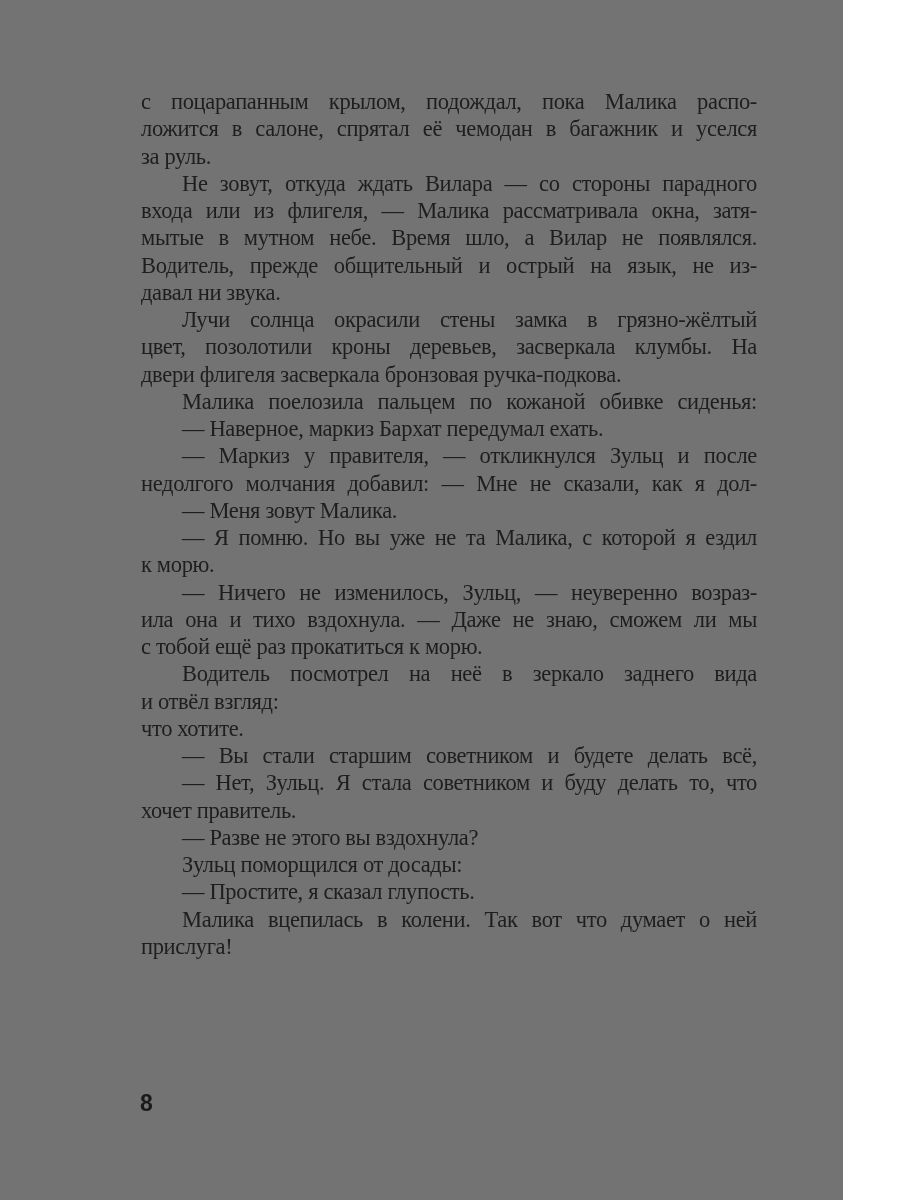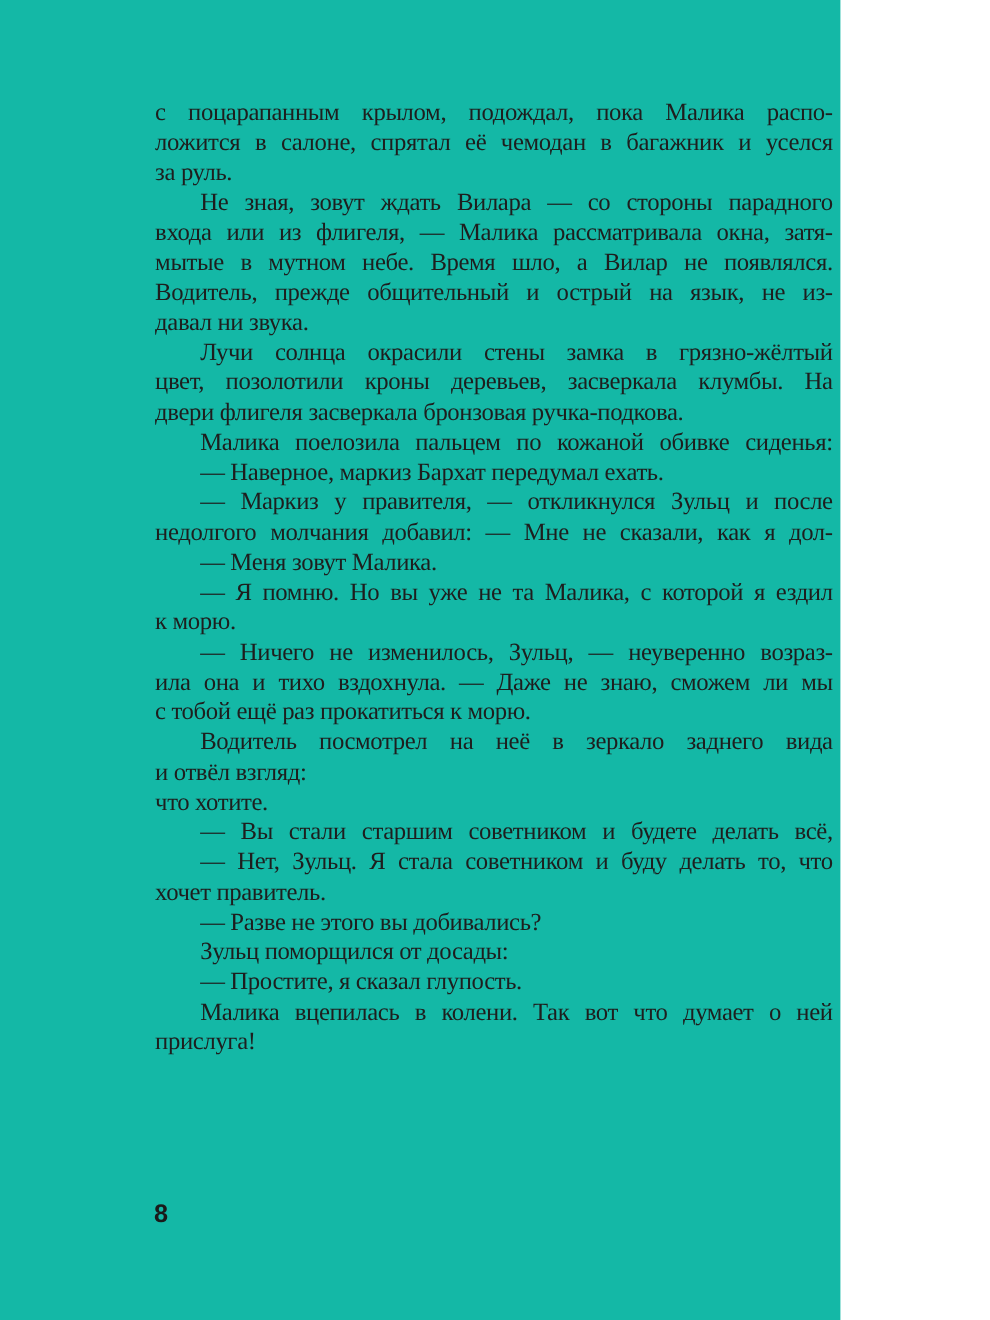--- a/index.html
+++ b/index.html
@@ -9,22 +9,22 @@
   }
   body {
     width: 900px;
     height: 1200px;
     position: relative;
     overflow: hidden;
   }
   .page {
     position: absolute;
     left: 0; top: 0;
-    width: 764px; height: 1200px;
-    background: #14b8a6;
+    width: 843px; height: 1200px;
+    background: #737373;
   }
   .text-block {
     position: absolute;
     left: 141px;
     top: 88px;
     width: 616px;
     font-family: "Liberation Serif", "DejaVu Serif", serif;
     font-size: 22.5px;
     color: #1e1e1e;
     line-height: 27.25px;
@@ -55,21 +55,21 @@
   }
 </style>
 </head>
 <body>
 
 <div class="page">
   <div class="text-block">
     <span class="line">с поцарапанным крылом, подождал, пока Малика распо-</span>
     <span class="line">ложится в салоне, спрятал её чемодан в багажник и уселся</span>
     <span class="line last">за руль.</span>
-    <span class="line indent">Не зная, зовут ждать Вилара — со стороны парадного</span>
+    <span class="line indent">Не зовут, откуда ждать Вилара — со стороны парадного</span>
     <span class="line">входа или из флигеля, — Малика рассматривала окна, затя-</span>
     <span class="line">мытые в мутном небе. Время шло, а Вилар не появлялся.</span>
     <span class="line">Водитель, прежде общительный и острый на язык, не из-</span>
     <span class="line last">давал ни звука.</span>
     <span class="line indent">Лучи солнца окрасили стены замка в грязно-жёлтый</span>
     <span class="line">цвет, позолотили кроны деревьев, засверкала клумбы. На</span>
     <span class="line last">двери флигеля засверкала бронзовая ручка-подкова.</span>
     <span class="line indent">Малика поелозила пальцем по кожаной обивке сиденья:</span>
     <span class="line indent last">— Наверное, маркиз Бархат передумал ехать.</span>
     <span class="line indent">— Маркиз у правителя, — откликнулся Зульц и после</span>
@@ -79,21 +79,21 @@
     <span class="line last">к морю.</span>
     <span class="line indent">— Ничего не изменилось, Зульц, — неуверенно возраз-</span>
     <span class="line">ила она и тихо вздохнула. — Даже не знаю, сможем ли мы</span>
     <span class="line last">с тобой ещё раз прокатиться к морю.</span>
     <span class="line indent">Водитель посмотрел на неё в зеркало заднего вида</span>
     <span class="line last">и отвёл взгляд:</span>
     <span class="line last">что хотите.</span>
     <span class="line indent">— Вы стали старшим советником и будете делать всё,</span>
     <span class="line indent">— Нет, Зульц. Я стала советником и буду делать то, что</span>
     <span class="line last">хочет правитель.</span>
-    <span class="line indent last">— Разве не этого вы добивались?</span>
+    <span class="line indent last">— Разве не этого вы вздохнула?</span>
     <span class="line indent last">Зульц поморщился от досады:</span>
     <span class="line indent last">— Простите, я сказал глупость.</span>
     <span class="line indent">Малика вцепилась в колени. Так вот что думает о ней</span>
     <span class="line last">прислуга!</span>
   </div>
 
   <div class="page-number">8</div>
 </div>
 
 </body></html>

